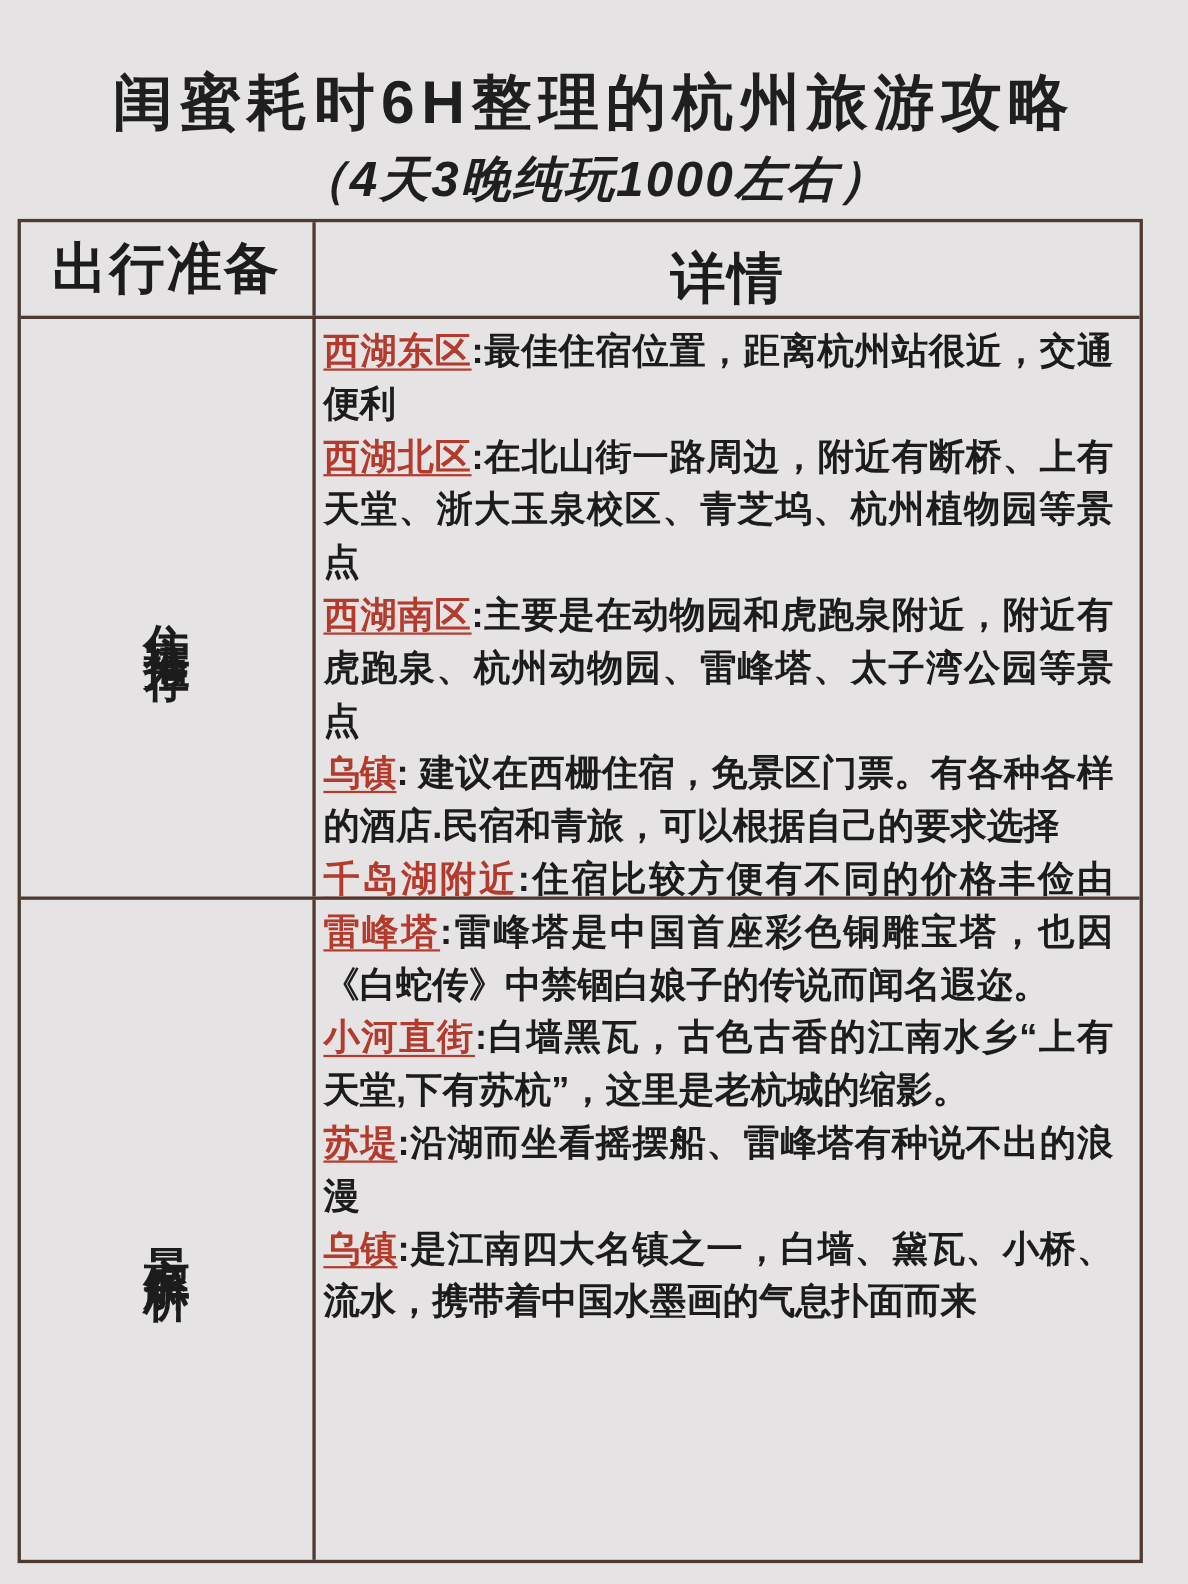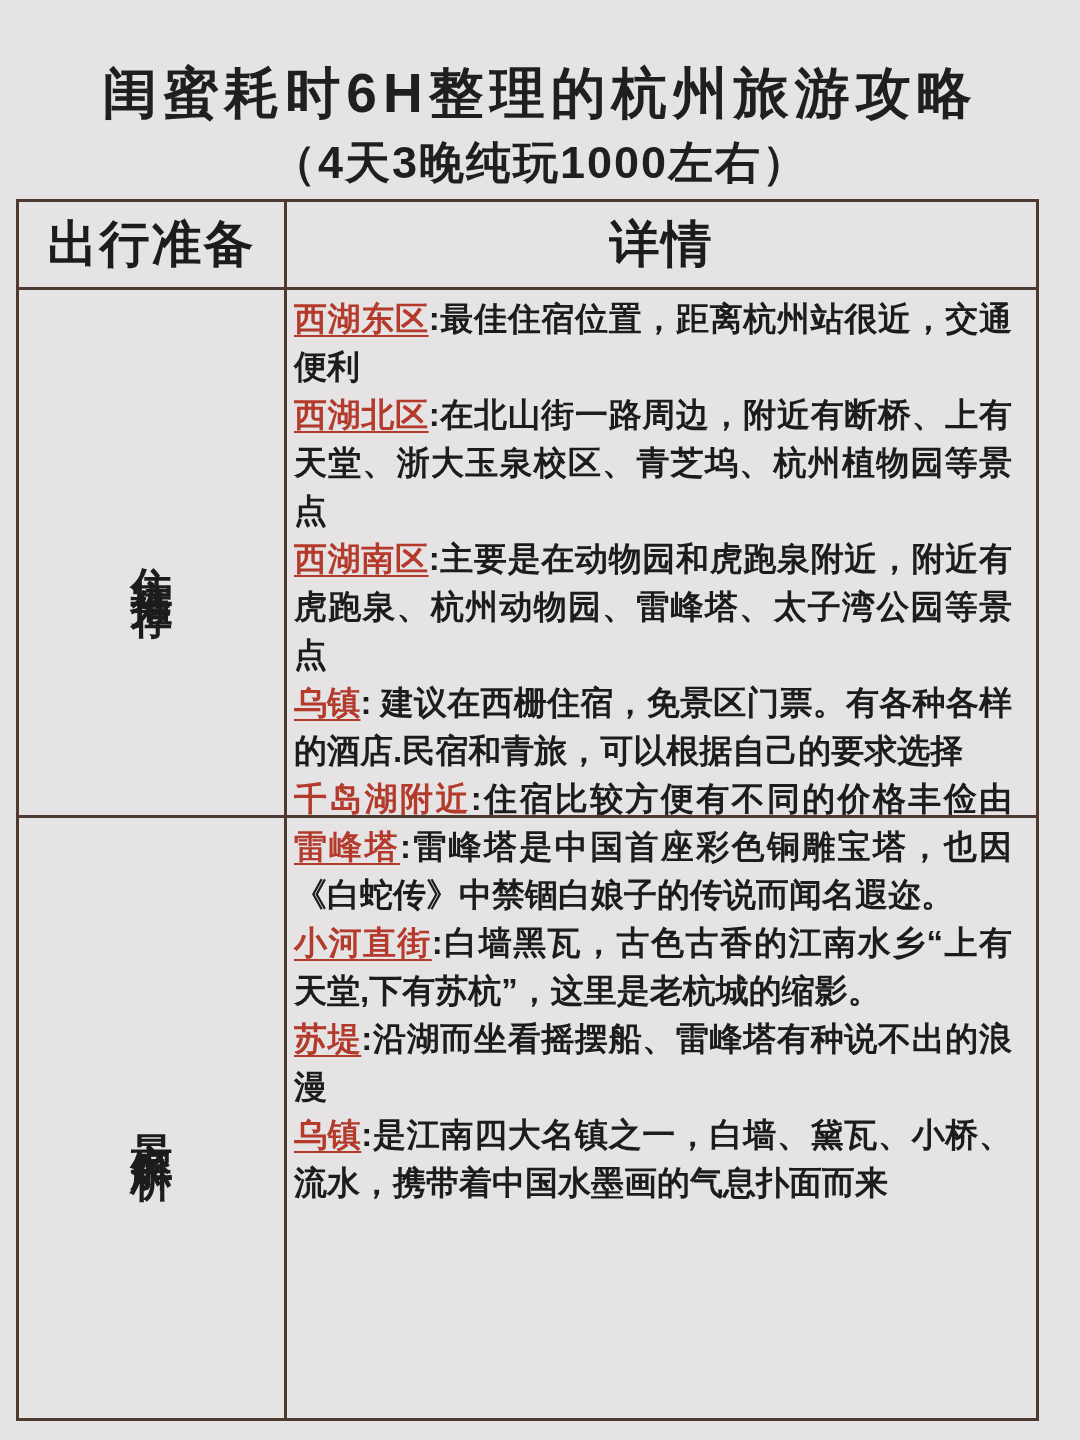--- a/index.html
+++ b/index.html
@@ -31,20 +31,21 @@
   }
   .subtitle{
     margin-top:14px;
     text-align:center;
     font-size:45px;
     line-height:1.05;
     font-weight:900;
     letter-spacing:2px;
     color:#1f1f1f;
     white-space:nowrap;
+    font-style:italic;
   }
   .guide-table{
     position:absolute;
     left:16px;top:199px;
     width:1023px;height:1222px;
     border:3px solid var(--border);
     background:var(--bg);
   }
   .trow{
     display:grid;
@@ -60,21 +61,21 @@
     align-items:center;
     justify-content:center;
   }
   .th-label{
     font-size:50px;
     font-weight:900;
     letter-spacing:2px;
   }
   .cell-detail{
     display:flex;
-    align-items:center;
+    align-items:flex-end;
     justify-content:center;
   }
   .vertical-label{
     writing-mode:vertical-rl;
     text-orientation:upright;
     font-size:42px;
     font-weight:900;
     letter-spacing:9px;
     line-height:1;
   }

